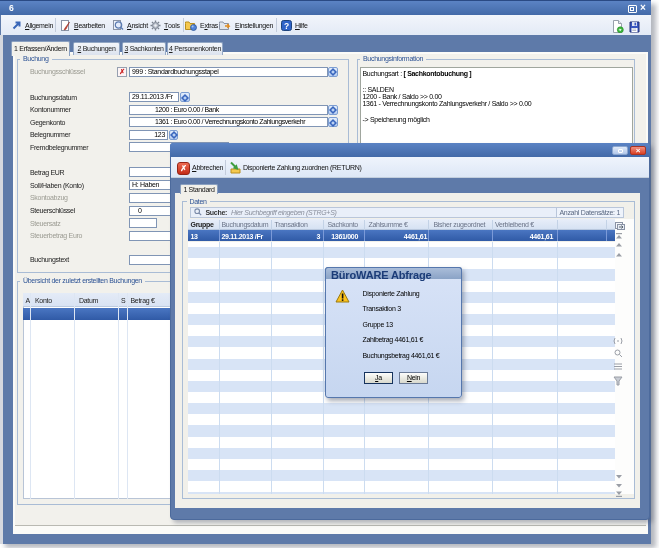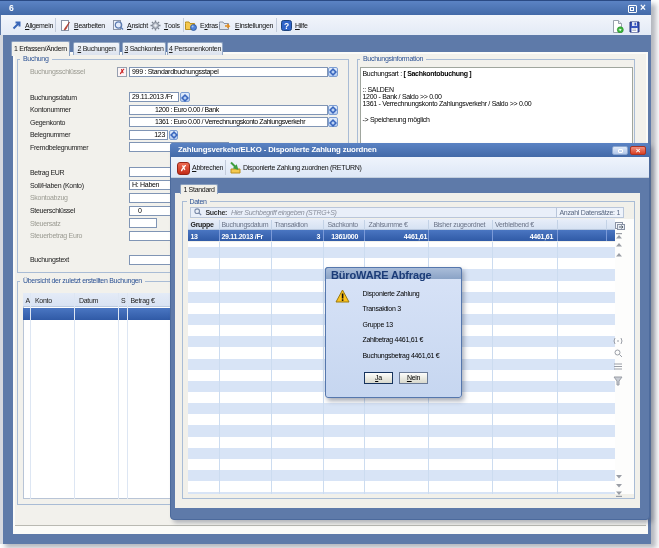--- a/index.html
+++ b/index.html
@@ -200,21 +200,20 @@
 <div class="hl" style="left:130.5px;top:296.5px;">Betrag €</div>
 <div class="abs" style="left:23px;top:307.5px;width:307px;height:12px;background:linear-gradient(#4a76c2,#305aa6);"></div>
 <div class="vline" style="left:30px;top:293px;height:206px;background:#dde6f3;"></div>
 <div class="vline" style="left:74px;top:293px;height:206px;background:#dde6f3;"></div>
 <div class="vline" style="left:118px;top:293px;height:206px;background:#dde6f3;"></div>
 <div class="vline" style="left:127px;top:293px;height:206px;background:#dde6f3;"></div>
 
 <div class="abs" style="left:170px;top:143px;width:480px;height:377px;background:#5e7aa9;border:1px solid #4c6a9c;border-radius:3px 3px 4px 4px;box-shadow:3px 3px 4px rgba(60,70,95,.35);"></div>
 
 <div class="abs" style="left:170px;top:143px;width:480px;height:14px;background:linear-gradient(#5b83c4,#436aa8);border-radius:3px 3px 0 0;">
-  <div class="abs" style="left:8px;top:2px;font-size:7.8px;font-weight:bold;color:#fff;white-space:nowrap;letter-spacing:-0.15px;">Zahlungsverkehr/ELKO - Disponierte Zahlung zuordnen</div>
   <div class="abs" style="left:442px;top:3px;width:16px;height:9px;background:linear-gradient(#dfe9f8,#b3c8ea);border:1px solid #8ba6cf;border-radius:2px;">
     <div class="abs" style="left:4.5px;top:1.5px;width:5px;height:4px;border:1px solid #fff;border-radius:1px;"></div>
   </div>
   <div class="abs" style="left:460px;top:3px;width:16px;height:9px;background:linear-gradient(#f09080,#d93f23);border:1px solid #a93322;border-radius:2px;color:#fff;font-size:8px;font-weight:bold;text-align:center;line-height:7px;letter-spacing:0;">×</div>
 </div>
 
 <div class="abs" style="left:171px;top:157px;width:478px;height:21px;background:linear-gradient(#eff4fc,#dde7f6);border-bottom:1px solid #c2cedd;"></div>
 <div class="abs" style="left:177px;top:161.5px;width:13px;height:13px;background:linear-gradient(#ee6a52,#c42b16);border:1px solid #952517;border-radius:3px;color:#fff;font-weight:bold;font-size:8px;text-align:center;line-height:11px;letter-spacing:0;">✗</div>
 <div class="abs" style="left:192px;top:164px;font-size:7px;color:#111;"><u>A</u>bbrechen</div>
 <div class="sep" style="left:225px;top:160px;height:15px;"></div>

